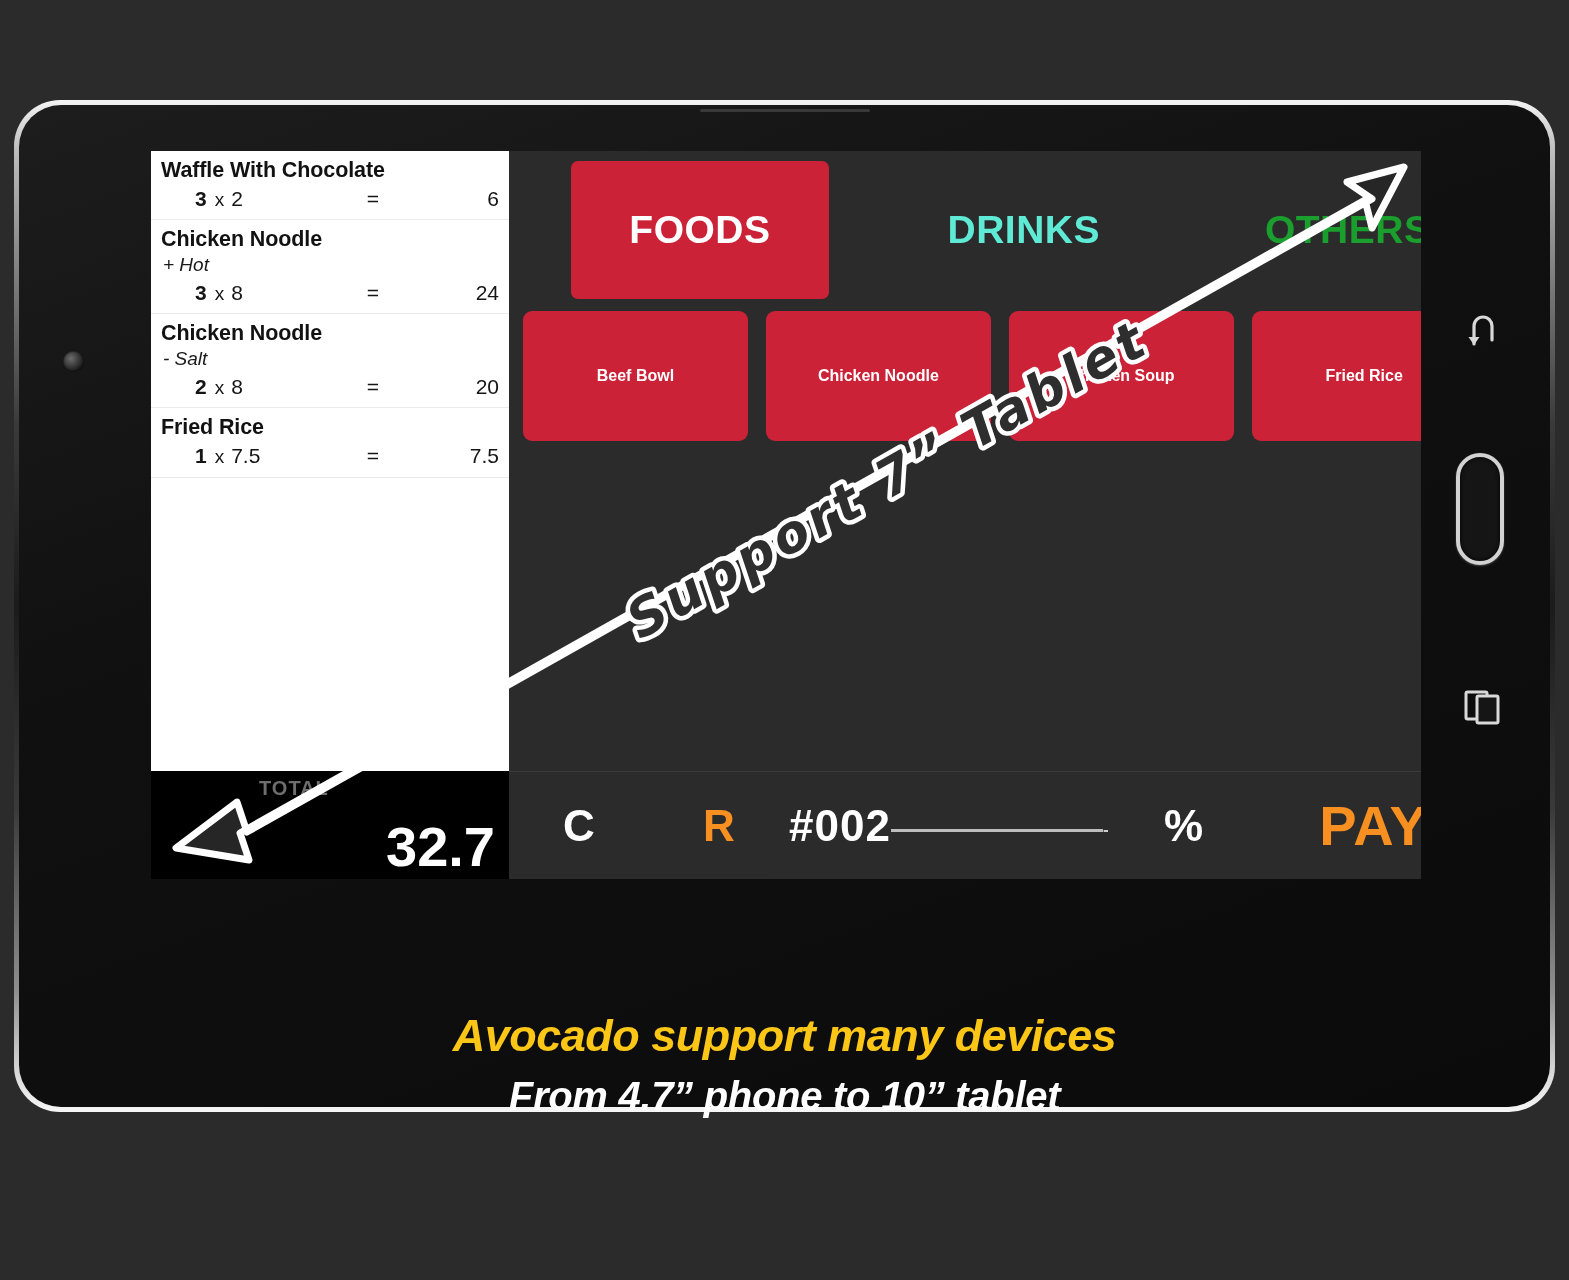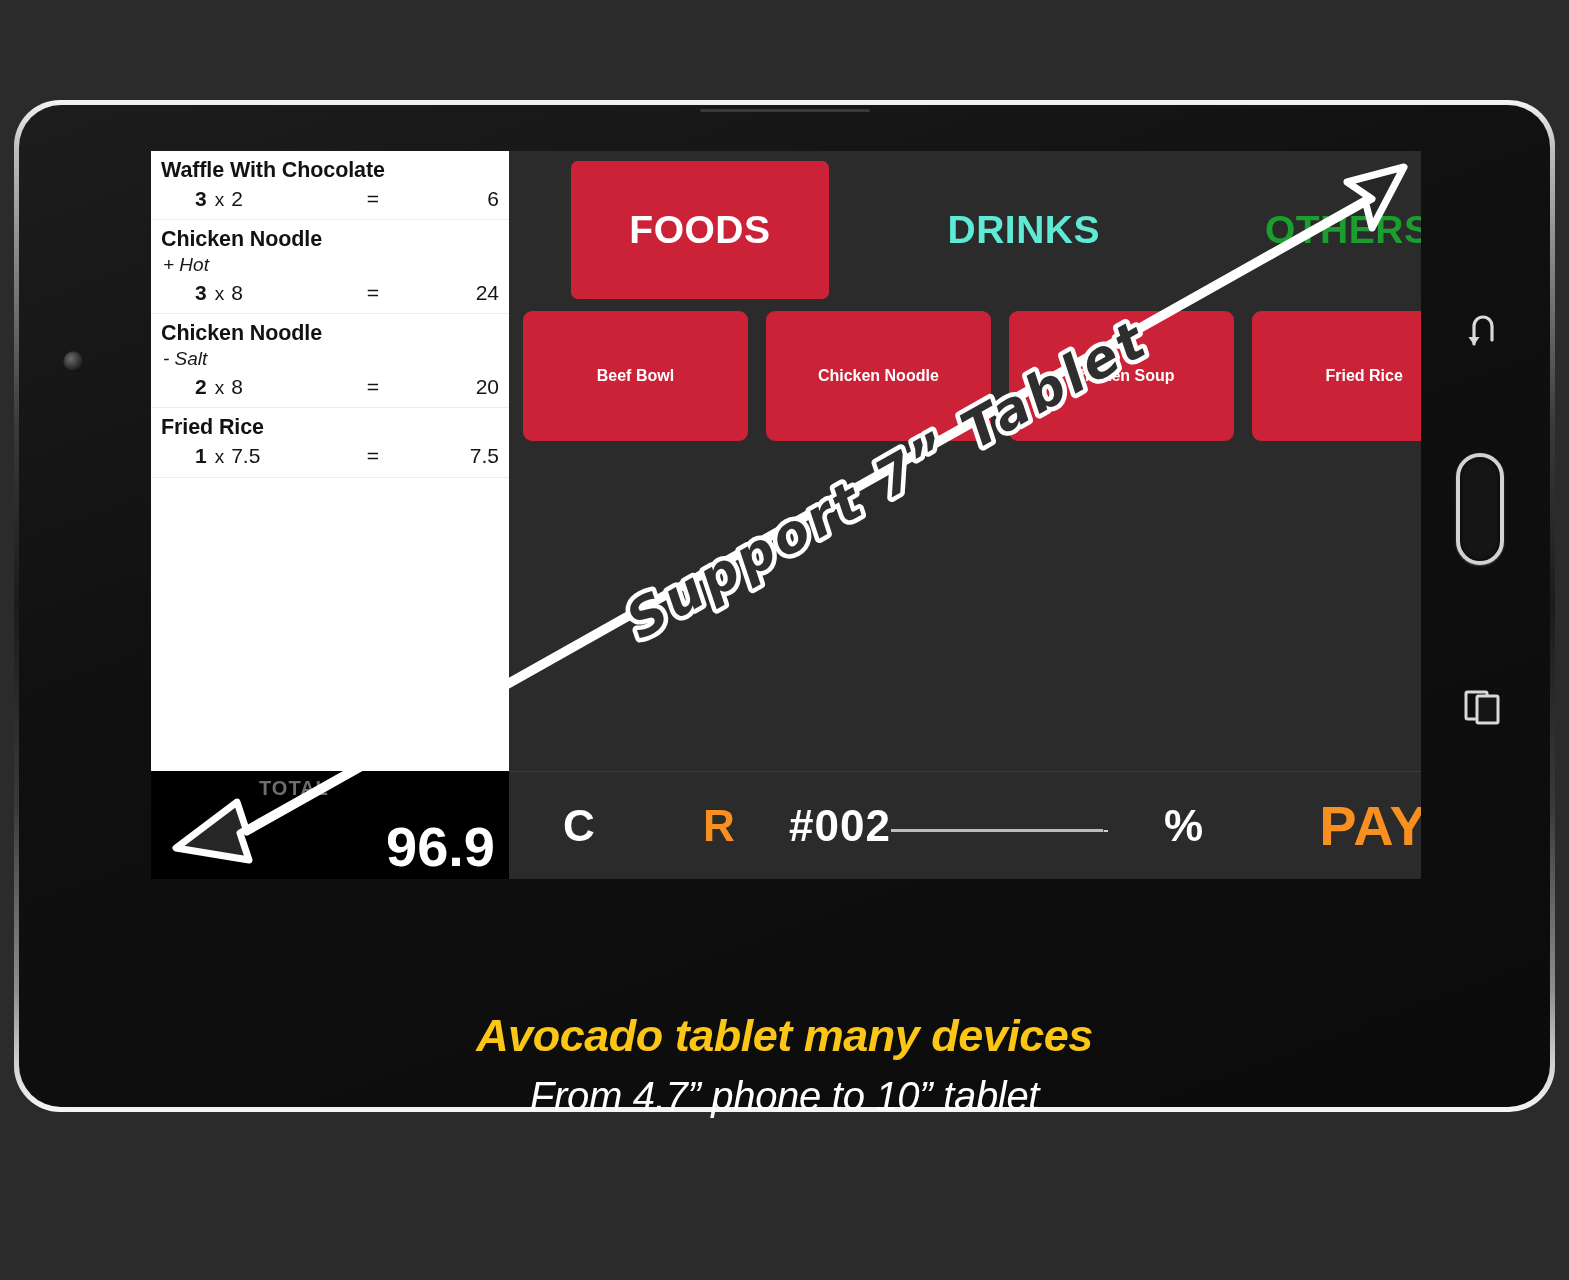--- a/index.html
+++ b/index.html
@@ -287,21 +287,21 @@
   #caption-line1 {
     font-size: 45px;
     font-weight: bold;
     font-style: italic;
     color: #fcc617;
     letter-spacing: -0.5px;
     line-height: 1.25;
   }
   #caption-line2 {
     font-size: 40px;
-    font-weight: normal;
+    font-weight: bold;
     font-style: italic;
     color: #ffffff;
     letter-spacing: -0.3px;
     line-height: 1.3;
     margin-top: 6px;
   }
 </style>
 </head>
 <body>
 
@@ -377,21 +377,21 @@
                 <span class="price">7.5</span>
                 <span class="eq">=</span>
                 <span class="total">7.5</span>
               </div>
             </div>
 
           </div>
 
           <div id="total-bar">
             <div id="total-label">TOTAL</div>
-            <div id="total-value">96.9</div>
+            <div id="total-value">32.7</div>
           </div>
         </div>
 
         <div id="catalog-col">
           <div id="catalog-main">
 
             <div id="tabs">
               <div class="tab active">
                 <span>FOODS</span>
               </div>
@@ -473,17 +473,17 @@
 
     <use href="#dblarrow"></use>
 
     <g transform="translate(640,640) rotate(-29.5)">
       <text id="arrow-label-outline" x="0" y="0" font-family="'DejaVu Sans', sans-serif" font-size="52" font-weight="bold" font-style="italic" letter-spacing="4" fill="none" stroke="#ffffff" stroke-width="9" stroke-linejoin="round" paint-order="stroke">Support 7” Tablet</text>
       <text id="arrow-label-fill" x="0" y="0" font-family="'DejaVu Sans', sans-serif" font-size="52" font-weight="bold" font-style="italic" letter-spacing="4" fill="#2e2e2e">Support 7” Tablet</text>
     </g>
   </svg>
 
   <div id="caption">
-    <div id="caption-line1">Avocado tablet many devices</div>
+    <div id="caption-line1">Avocado support many devices</div>
     <div id="caption-line2">From 4.7” phone to 10” tablet</div>
   </div>
 
 </div>
 
 </body></html>

